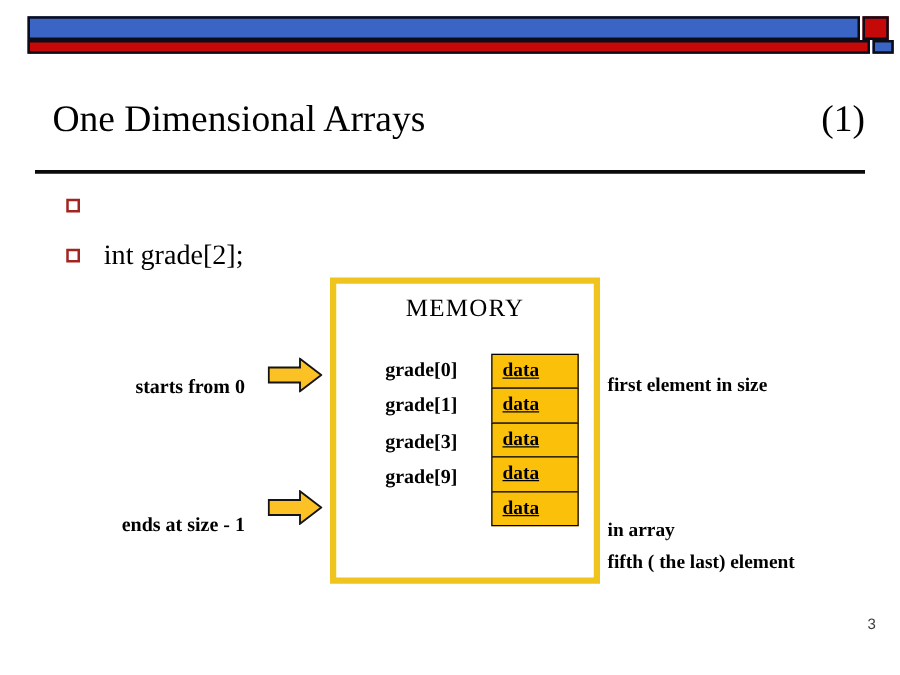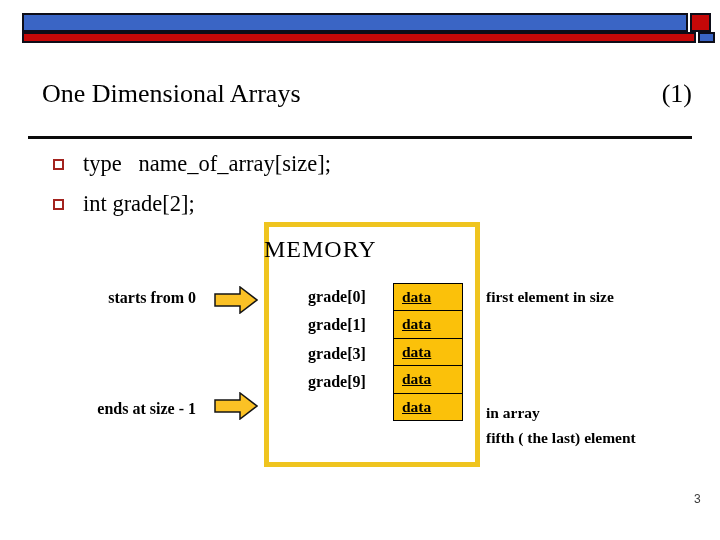--- a/index.html
+++ b/index.html
@@ -10,60 +10,60 @@
   
   .bar{position:absolute;box-sizing:border-box;border:2px solid #0d0d18;}
   .bar-blue-long{left:22px;top:13px;width:666px;height:19px;background:var(--bar-blue);}
   .sq-red{left:690px;top:13px;width:21px;height:19px;background:var(--bar-red);}
   .bar-red-long{left:22px;top:32px;width:674px;height:11px;background:var(--bar-red);}
   .sq-blue{left:698px;top:32px;width:17px;height:11px;background:var(--bar-blue);}
   
   .title-row{
     position:absolute;left:42px;top:78px;width:650px;
     display:flex;justify-content:space-between;align-items:baseline;
-    font-size:26px;line-height:1.2;white-space:nowrap;gap:17px;
+    font-size:30px;line-height:1.2;white-space:nowrap;gap:17px;
   }
   .title-rule{position:absolute;left:28px;top:136px;width:664px;height:3px;background:#0a0a0a;}
   
   .bullet-row{position:absolute;left:53px;display:flex;align-items:flex-start;}
   .bullet-row.b1{top:150px;}
   .bullet-row.b2{top:190px;}
   .bullet-sq{
     flex:0 0 auto;width:7px;height:7px;margin-top:9px;margin-right:19px;
     border:2.5px solid var(--bullet-red);background:#fff;
   }
   .bullet-text{font-size:22.5px;line-height:1.2;white-space:pre;}
   
   .memory-box{
     position:absolute;left:264px;top:222px;width:216px;height:245px;
     box-sizing:border-box;border:5px solid var(--gold-border);background:#fff;
   }
   .memory-title{
-    position:absolute;left:264px;top:236px;width:216px;text-align:left;
-    font-size:24px;letter-spacing:1px;
+    position:absolute;left:264px;top:236px;width:216px;text-align:center;
+    font-size:20px;letter-spacing:1px;
   }
   .mem-labels{position:absolute;left:284px;top:283px;width:106px;}
   .mem-label{
     height:28.4px;line-height:28.4px;text-align:center;
     font-weight:bold;font-size:16px;
   }
   .mem-cells{position:absolute;left:393px;top:283px;width:70px;text-decoration:underline;}
   .mem-cell{
     box-sizing:border-box;height:28.4px;border:1px solid #000;
     background:var(--gold-fill);
     font-weight:bold;font-size:15.5px;line-height:26px;padding-left:8px;
   }
   .mem-cell + .mem-cell{margin-top:-1px;}
   
   .arrow{position:absolute;width:44px;height:28px;}
   .arrow.a1{left:214px;top:286px;}
   .arrow.a2{left:214px;top:392px;}
   .arrow-poly{fill:var(--gold-arrow);stroke:#141414;stroke-width:1.5px;}
   
-  .note{position:absolute;font-weight:bold;font-size:16px;line-height:20px;}
+  .note{position:absolute;font-weight:bold;font-size:16px;line-height:20px;margin-top:12px;}
   .note-left{left:30px;width:166px;text-align:right;}
   .note-left.n1{top:288px;}
   .note-left.n2{top:399px;}
   .note-right{left:486px;width:210px;text-align:left;font-size:15.5px;}
   .note-right.n1{top:287px;}
   .note-right.n2{top:400px;line-height:25px;}
   
   .page-num{
     position:absolute;left:694px;top:492px;
     font-family:"Liberation Sans", sans-serif;font-size:12px;color:#3c3c3c;
@@ -80,21 +80,20 @@
   <div class="bar sq-blue"></div>
 
   <div class="title-row">
     <span>One Dimensional Arrays</span>
     <span>(1)</span>
   </div>
   <div class="title-rule"></div>
 
   <div class="bullet-row b1">
     <span class="bullet-sq"></span>
-    <span class="bullet-text">type   name_of_array[size];</span>
   </div>
   <div class="bullet-row b2">
     <span class="bullet-sq"></span>
     <span class="bullet-text">int grade[2];</span>
   </div>
 
   <div class="memory-box"></div>
   <div class="memory-title">MEMORY</div>
 
   <div class="mem-labels">

